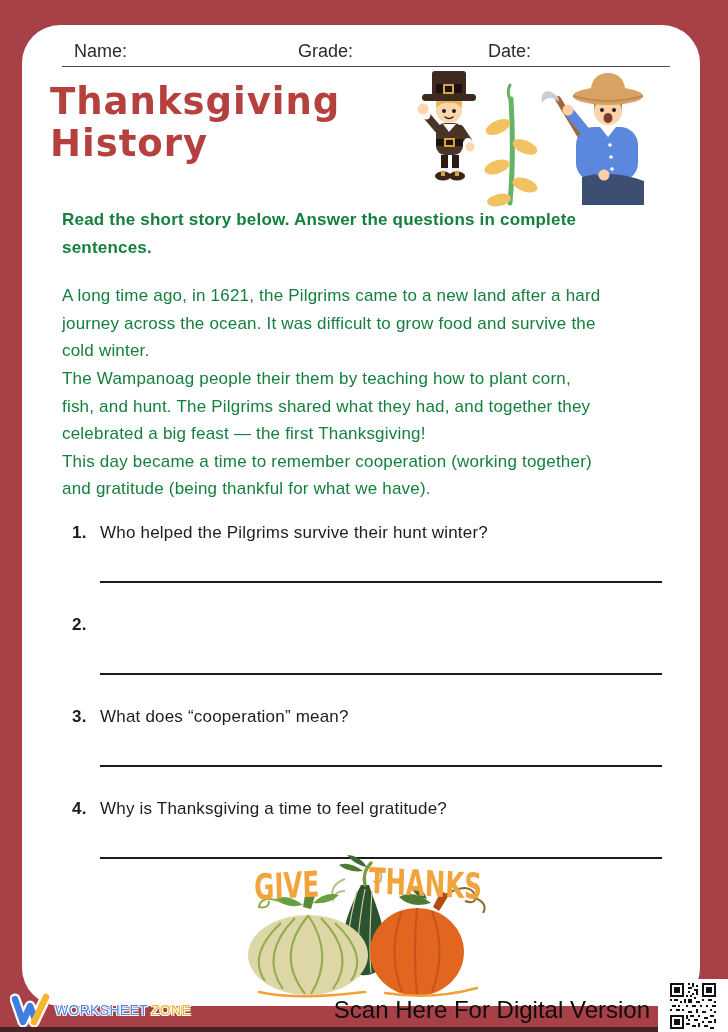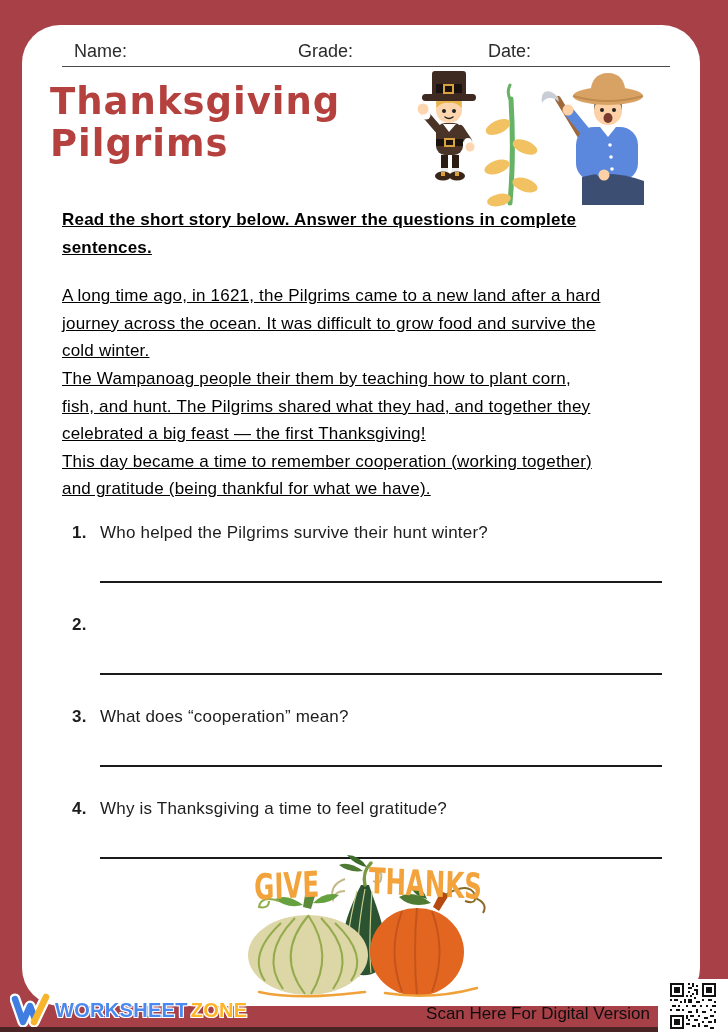--- a/index.html
+++ b/index.html
@@ -13,57 +13,57 @@
   .hdr-date  { left:466px; }
   .hdr-line { position:absolute; left:40px; top:41px; width:608px; height:0; border-top:1.6px solid #4a4a4a; }
 
   .title { position:absolute; left:28px; top:56px; width:330px; text-align:left;
            font-family:"DejaVu Sans", sans-serif; font-weight:bold; font-size:37px;
            line-height:42px; color:#B5413F; letter-spacing:1px; }
 
   .hero-art { position:absolute; left:376px; top:44px; width:268px; height:138px; }
 
   .content { position:absolute; left:40px; top:181px; width:614px; font-size:17px;
-             line-height:27.6px; color:#000000; letter-spacing:0.2px;text-decoration:underline; }
+             line-height:27.6px; color:#15803d; letter-spacing:0.2px; }
   .instruction { font-weight:bold; }
   .story { margin-top:21px; }
 
   .questions { position:absolute; left:50px; top:495px; width:590px; color:#1d1d1d; }
   .q { margin-bottom:29px; }
   .q-row { display:flex; font-size:17px; line-height:25px; letter-spacing:0.2px; }
   .q-num { width:28px; font-weight:bold; flex:0 0 28px; }
   .q-line { margin-left:28px; margin-top:36px; height:0; border-bottom:2px solid #1b1b1b; }
 
   .gt-art { position:absolute; left:195px; top:826px; width:300px; height:152px; }
   .gt-text { font-family:"DejaVu Sans", sans-serif; font-weight:bold; }
 
   .bottom-strip { position:absolute; left:0; bottom:0; width:728px; height:5px; background:#4A2425; z-index:1; }
   .brand { position:absolute; left:10px; bottom:5px; display:flex; align-items:center; gap:3px; z-index:2; }
-  .brand-text { font-size:20px; font-weight:bold; letter-spacing:0.3px;
+  .brand-text { font-size:14px; font-weight:normal; letter-spacing:0.3px;
                 text-shadow:-1px -1px 0 #fff, 1px -1px 0 #fff, -1px 1px 0 #fff, 1px 1px 0 #fff; }
   .brand-blue { color:#4A8AF0; }
   .brand-yellow { color:#FFB527; }
-  .scan-text { position:absolute; right:78px; bottom:8px; font-size:17px; color:#0d0d0d; z-index:2; }
+  .scan-text { position:absolute; right:78px; bottom:8px; font-size:24px; color:#0d0d0d; z-index:2; }
   .qr-block { position:absolute; right:0; bottom:0; width:70px; height:53px; background:#fff;
               display:flex; align-items:center; justify-content:center; z-index:3; }
 </style>
 </head>
 <body>
 
 <div class="root">
   <div class="page">
 
     <span class="hdr-label hdr-name">Name:</span>
     <span class="hdr-label hdr-grade">Grade:</span>
     <span class="hdr-label hdr-date">Date:</span>
     <div class="hdr-line"></div>
 
     <div class="title">
       <div>Thanksgiving</div>
-      <div>Pilgrims</div>
+      <div>History</div>
     </div>
 
     <svg class="hero-art" viewBox="0 0 268 138">
 
       <path d="M40,60 L28,46" stroke="#4A3327" stroke-width="8" stroke-linecap="round"></path>
       <circle cx="28" cy="46" r="4.5" fill="#FFFFFF"></circle>
       <circle cx="25" cy="40" r="5.5" fill="#FDD6B0"></circle>
       <rect x="38" y="54" width="27" height="32" rx="9" fill="#4A3327"></rect>
       <path d="M45,55 L51,63 L58,55 Z" fill="#FFFFFF"></path>
       <path d="M62,60 L70,72" stroke="#4A3327" stroke-width="8" stroke-linecap="round"></path>

